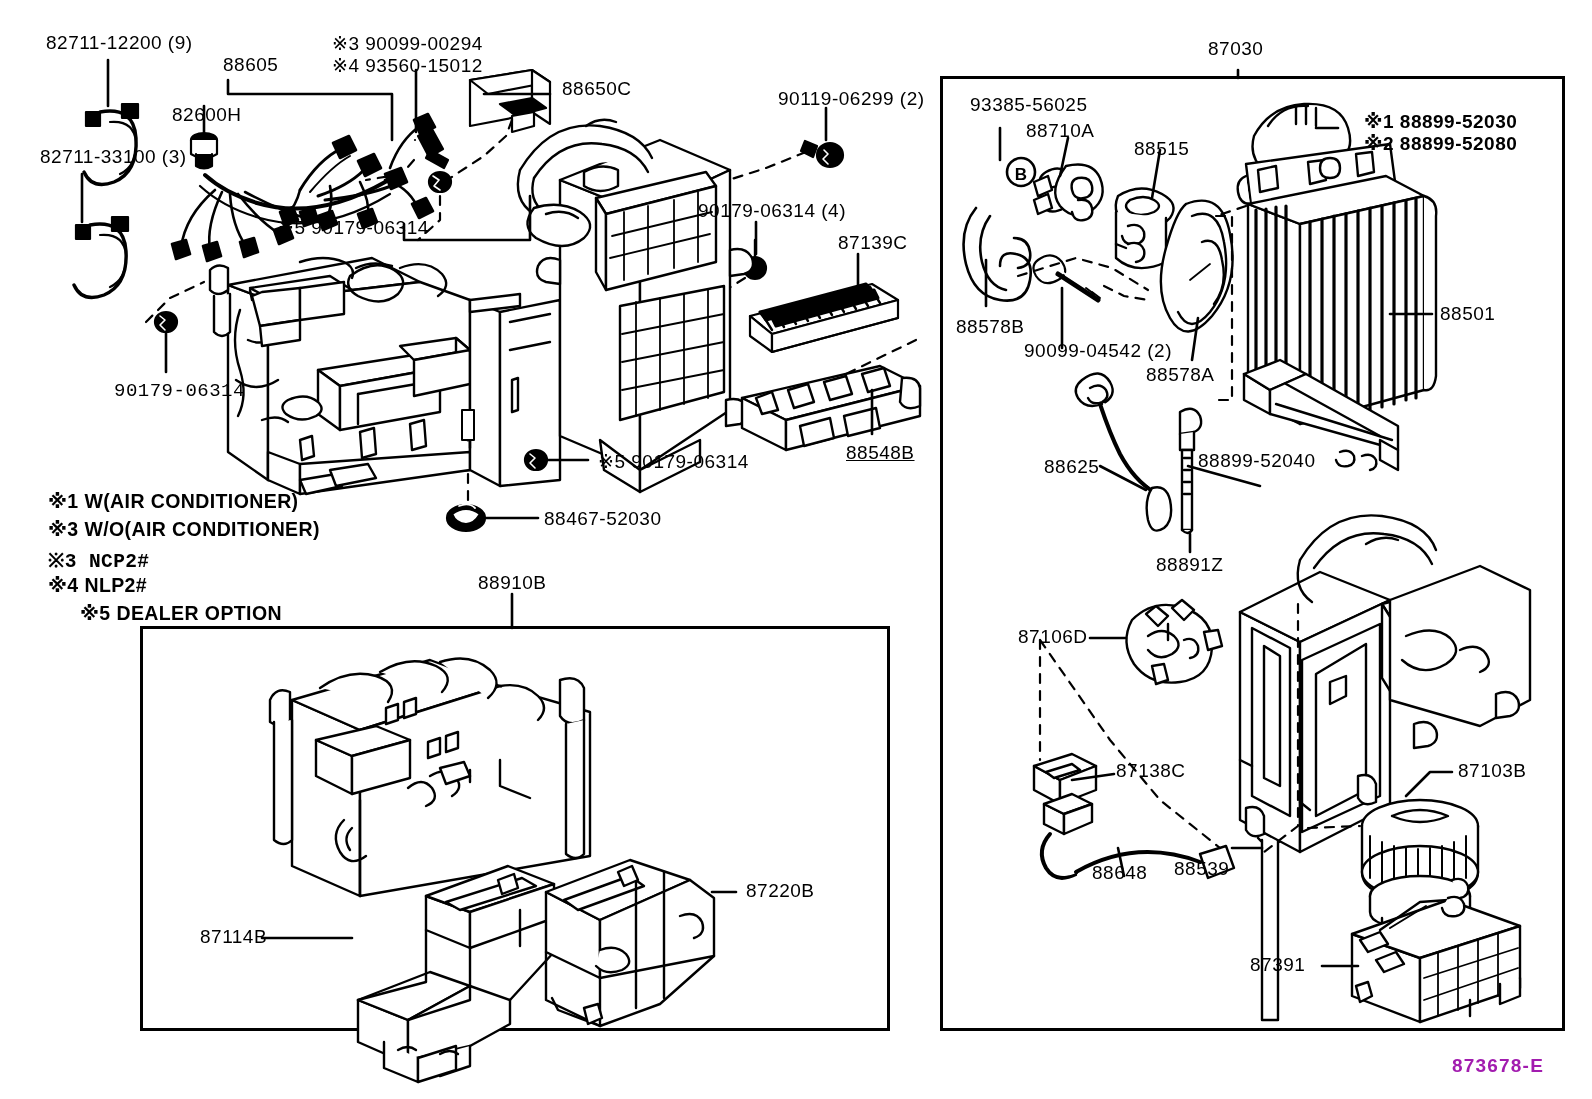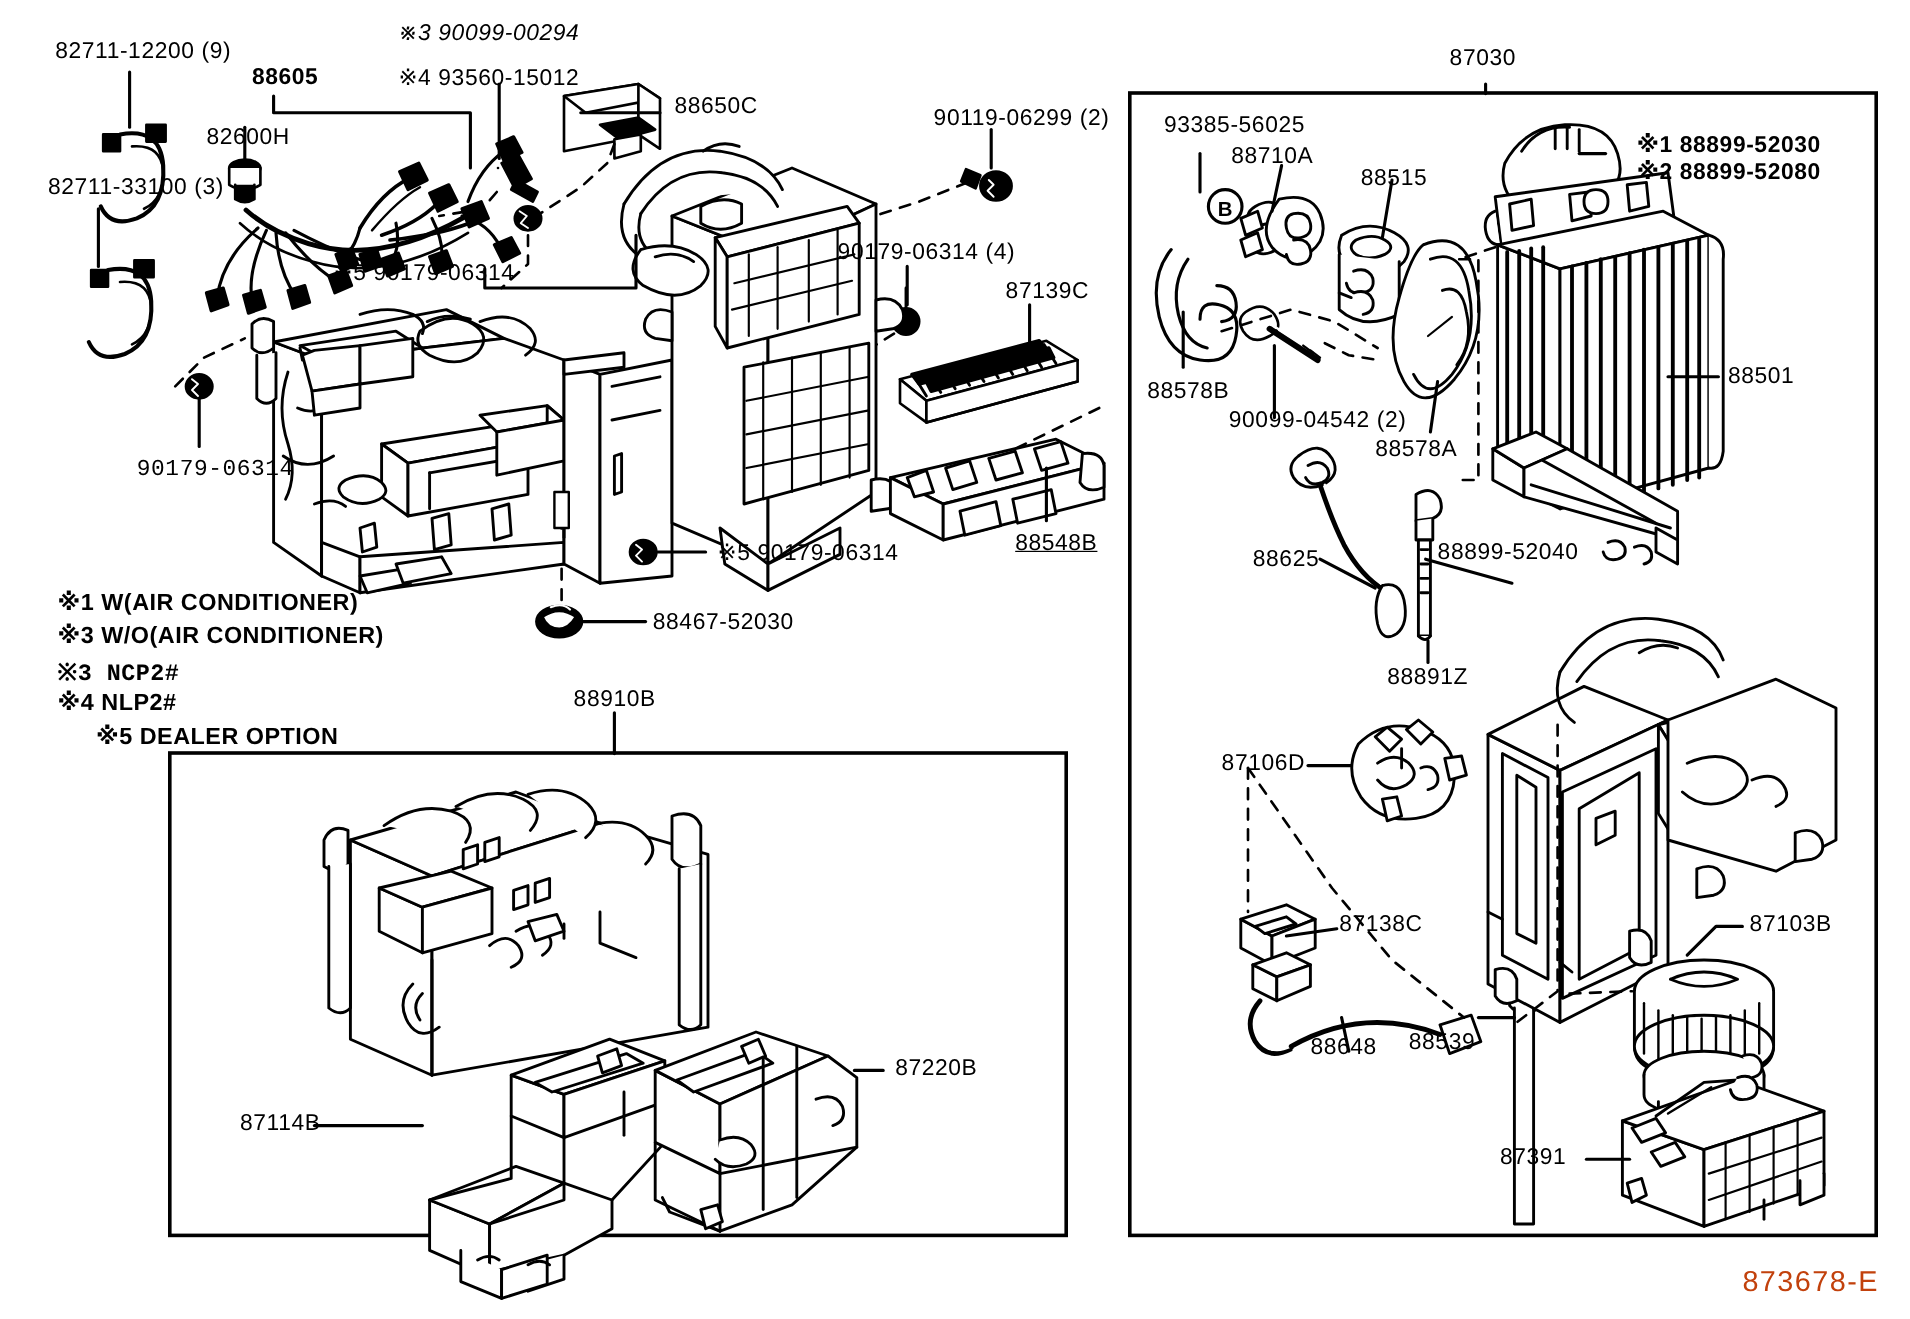--- a/index.html
+++ b/index.html
@@ -22,23 +22,24 @@
   .note{
     position:absolute;
     font-size:19.5px;
     letter-spacing:0.4px;
     color:#000;
     white-space:nowrap;
     font-weight:600;
   }
   .refno{
     position:absolute;
-    font-size:24px;
+    font-size:19px;
     letter-spacing:1.2px;
-    color:#c2410c;
+    color:#a21caf;
+    font-weight:bold;
   }
   .panel{
     position:absolute;
     border:3px solid #000;
     box-sizing:border-box;
     background:transparent;
   }
   svg.art{position:absolute;left:0;top:0;pointer-events:none;}
   .mark{font-weight:700;}
 </style>
@@ -646,23 +647,23 @@
       <path d="M538 518 L486 518"></path>
       <path d="M872 434 L872 390"></path>
       <path d="M512 594 L512 628"></path>
       <path d="M736 892 L712 892"></path>
       <path d="M262 938 L352 938"></path>
     </g>
   </svg>
 
   <div class="lbl" style="left:46px;top:32px;">82711-12200 (9)</div>
   <div class="lbl" style="left:40px;top:146px;">82711-33100 (3)</div>
-  <div class="lbl" style="left:210px;top:54px;font-weight:bold;">88605</div>
+  <div class="lbl" style="left:223px;top:54px;">88605</div>
   <div class="lbl" style="left:172px;top:104px;">82600H</div>
-  <div class="lbl" style="left:332px;top:16px;font-style:italic;">※3 90099-00294</div>
+  <div class="lbl" style="left:332px;top:32px;">※3 90099-00294</div>
   <div class="lbl" style="left:332px;top:54px;">※4 93560-15012</div>
   <div class="lbl" style="left:562px;top:78px;">88650C</div>
   <div class="lbl" style="left:778px;top:88px;">90119-06299 (2)</div>
   <div class="lbl" style="left:278px;top:216px;">※5 90179-06314</div>
   <div class="lbl" style="left:698px;top:200px;">90179-06314 (4)</div>
   <div class="lbl" style="left:838px;top:232px;">87139C</div>
   <div class="lbl" style="left:114px;top:380px;font-family:Liberation Mono, monospace;">90179-06314</div>
   <div class="lbl" style="left:598px;top:450px;">※5 90179-06314</div>
   <div class="lbl" style="left:544px;top:508px;">88467-52030</div>
   <div class="lbl" style="left:846px;top:442px;text-decoration:underline;">88548B</div>

